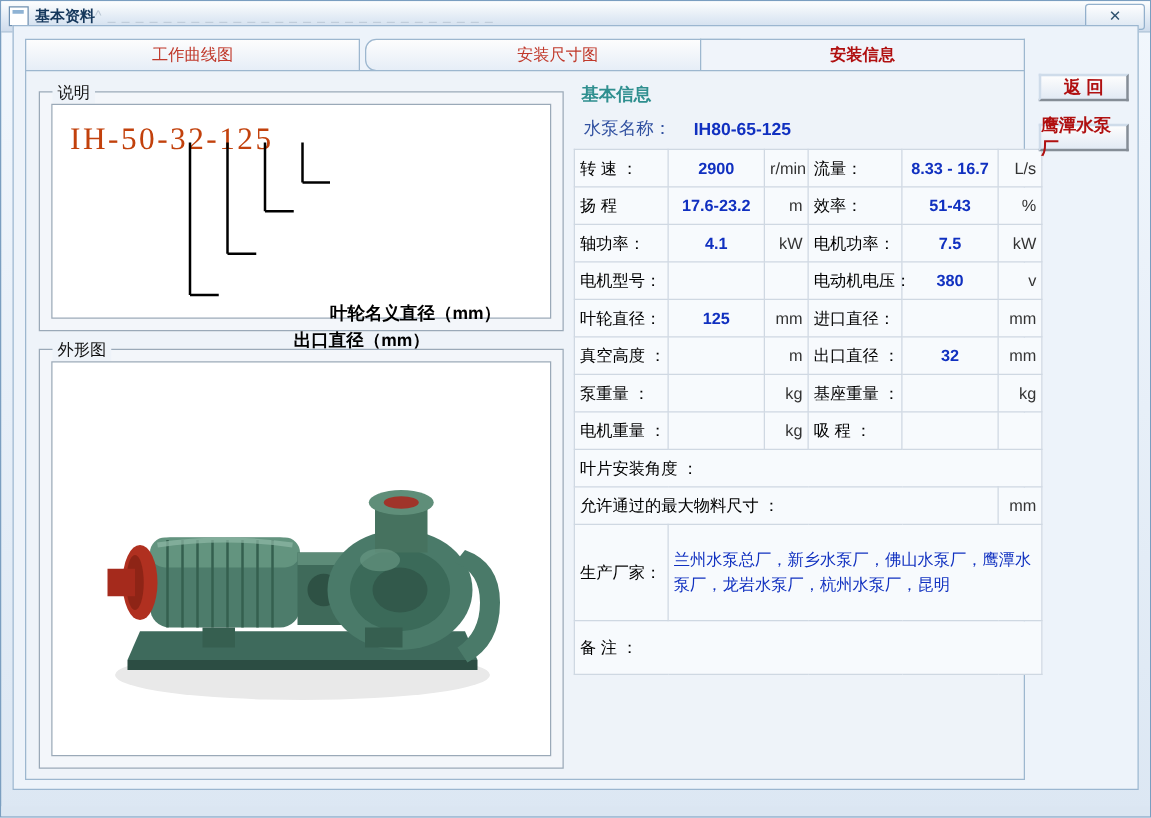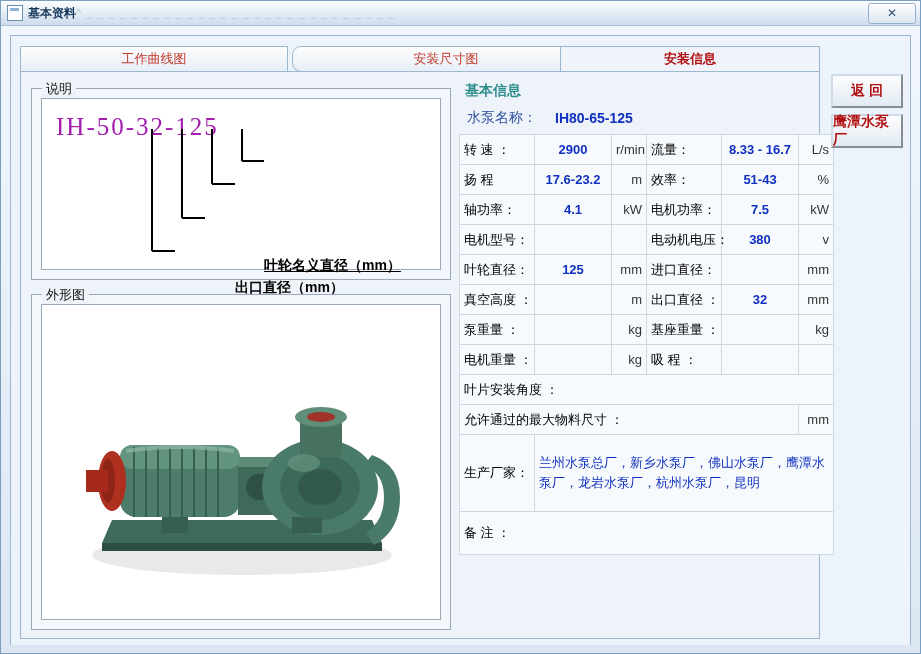--- a/index.html
+++ b/index.html
@@ -38,21 +38,21 @@
   }
   .close-btn{
     width:46px;height:19px;margin-right:4px;
     background:linear-gradient(#fdfdfe,#dce7f2);
     border:1px solid #93b0cc;border-radius:3px;
     display:flex;align-items:center;justify-content:center;
     font-size:12px;color:#30536f;
   }
   
   .frame{
-    position:absolute;left:9px;top:34px;width:901px;height:612px;
+    position:absolute;left:9px;top:19px;width:901px;height:612px;
     background:#edf3fa;border:1px solid #9bb6d0;box-sizing:border-box;
   }
   
   .tabs{
     position:absolute;left:9px;top:10px;width:800px;height:26px;
   }
   .tab{
     position:absolute;top:0;height:26px;
     background:linear-gradient(#fdfdfd,#e6eef7);
     border:1px solid #9db7cf;
@@ -86,29 +86,29 @@
   }
   .shape-inner{
     position:absolute;left:9px;top:9px;right:9px;bottom:9px;
     background:#fff;border:1px solid #9aa9b8;
     overflow:hidden;
   }
   
   .model-code{
     position:absolute;left:14px;top:14px;
     font-family:"Liberation Serif","DejaVu Serif",serif;
-    font-size:25px;letter-spacing:2px;color:#a21caf;
+    font-size:25px;letter-spacing:2px;color:#c2410c;
   }
   .leaders{position:absolute;left:0;top:0;width:100%;height:100%;}
   .leg{
     position:absolute;font-size:14px;color:#000;
     font-family:"Liberation Sans","DejaVu Sans",sans-serif;
     font-weight:bold;white-space:nowrap;
   }
-  .leg1{left:222px;top:158px;text-decoration:underline;}
+  .leg1{left:222px;top:158px;}
   .leg2{left:193px;top:180px;}
   .leg3{left:163px;top:215px;}
   .leg4{left:133px;top:248px;}
   
   .pump-wrap{position:absolute;left:0;top:0;width:100%;height:100%;}
   
   .info{
     position:absolute;left:438px;top:10px;width:352px;height:546px;
   }
   .info-title{
@@ -135,21 +135,21 @@
   td.lbl{color:#000;white-space:nowrap;width:66px;}
   td.val{color:#1030c0;text-align:center;font-weight:bold;width:68px;}
   td.unit{color:#333;font-size:11px;width:26px;text-align:right;}
   td.full{width:auto;}
   .maker td{vertical-align:middle;}
   .maker-text{
     color:#1030c0;line-height:20px;font-size:13px;
   }
   
   .sidebtn{
-    position:absolute;width:72px;height:34px;
+    position:absolute;width:72px;height:22px;
     background:linear-gradient(#fdfdfd,#e2eaf4);
     border:2px outset #cfdcea;
     color:#b01010;font-weight:bold;font-size:14px;
     display:flex;align-items:center;justify-content:center;
     box-sizing:border-box;
   }
   #btn-back{left:820px;top:38px;}
   #btn-print{left:820px;top:78px;}
   .statusbar{
     position:absolute;left:0;bottom:0;right:0;height:8px;background:#dbe6f2;

